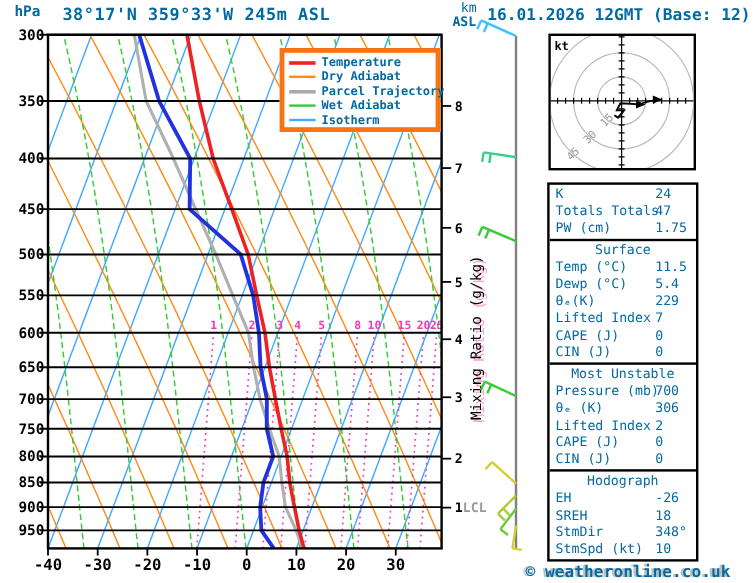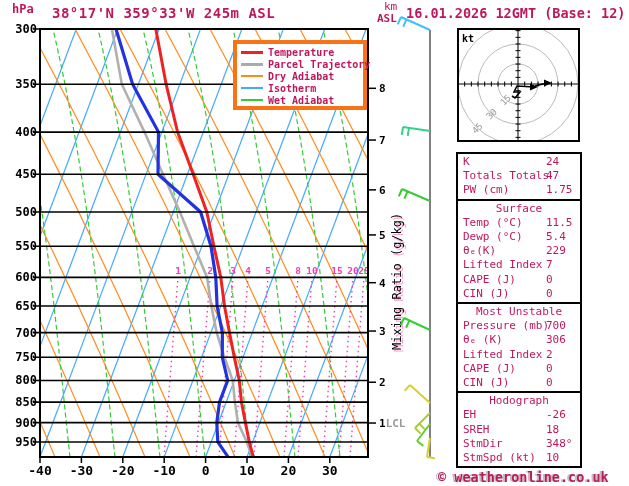--- a/index.html
+++ b/index.html
@@ -1,17 +1,17 @@
 <!DOCTYPE html>
 <html><head>
 <meta charset="utf-8">
 <style>
   html,body{margin:0;padding:0;background:#fff;}
   .canvas{position:relative;width:629px;height:486px;background:#ffffff;overflow:hidden;
-          font-family:"DejaVu Sans Mono","Liberation Mono",monospace;color:#be185d;}
+          font-family:"DejaVu Sans Mono","Liberation Mono",monospace;color:#0369a1;}
   .t{position:absolute;white-space:pre;}
   .hpa{left:12px;top:2px;font-size:12px;font-weight:bold;}
   .station{left:52px;top:5px;font-size:14px;font-weight:bold;letter-spacing:0.5px;}
   .datetitle{left:406px;top:5px;font-size:13.5px;font-weight:bold;}
   .kmlbl{left:384px;top:0px;font-size:11px;font-weight:normal;}
   .asllbl{left:377px;top:12px;font-size:11px;font-weight:bold;}
   .xlabel{left:60px;top:468px;width:300px;text-align:center;font-size:13.5px;}
   .watermark{left:438px;top:469px;font-size:13.5px;font-weight:bold;text-shadow:-2px 0 0 #bfbfbf;}
   svg{position:absolute;left:0;top:0;}
   #legend{position:absolute;left:233px;top:40px;width:134px;height:70px;background:#fff;
@@ -268,34 +268,34 @@
       <polygon points="552,83 544,79.5 544,86.5" fill="#000"></polygon>
       <line x1="535" y1="86" x2="547" y2="83" stroke="#000" stroke-width="1.4"></line>
     </svg>
 
   <div id="legend">
       <div class="leg-row">
         <span class="leg-swatch" style="border-top: 3px solid rgb(238, 34, 34);"></span>
         <span class="leg-label">Temperature</span>
       </div>
       <div class="leg-row">
+        <span class="leg-swatch" style="border-top: 2px solid rgb(255, 140, 26);"></span>
+        <span class="leg-label">Dry Adiabat</span>
+      </div>
+      <div class="leg-row">
         <span class="leg-swatch" style="border-top: 3px solid rgb(170, 170, 170);"></span>
         <span class="leg-label">Parcel Trajectory</span>
       </div>
       <div class="leg-row">
-        <span class="leg-swatch" style="border-top: 2px solid rgb(255, 140, 26);"></span>
-        <span class="leg-label">Dry Adiabat</span>
+        <span class="leg-swatch" style="border-top: 2px solid rgb(51, 204, 51);"></span>
+        <span class="leg-label">Wet Adiabat</span>
       </div>
       <div class="leg-row">
         <span class="leg-swatch" style="border-top: 2px solid rgb(68, 170, 255);"></span>
         <span class="leg-label">Isotherm</span>
-      </div>
-      <div class="leg-row">
-        <span class="leg-swatch" style="border-top: 2px solid rgb(51, 204, 51);"></span>
-        <span class="leg-label">Wet Adiabat</span>
       </div>
     </div>
   <div id="table">
       <div class="tbl-section">
         <div class="tbl-row"><span class="tbl-lab">K</span><span class="tbl-val">24</span></div>
         <div class="tbl-row"><span class="tbl-lab">Totals Totals</span><span class="tbl-val">47</span></div>
         <div class="tbl-row"><span class="tbl-lab">PW (cm)</span><span class="tbl-val">1.75</span></div>
       </div>
       <div class="tbl-section">
         <div class="tbl-head">Surface</div>

